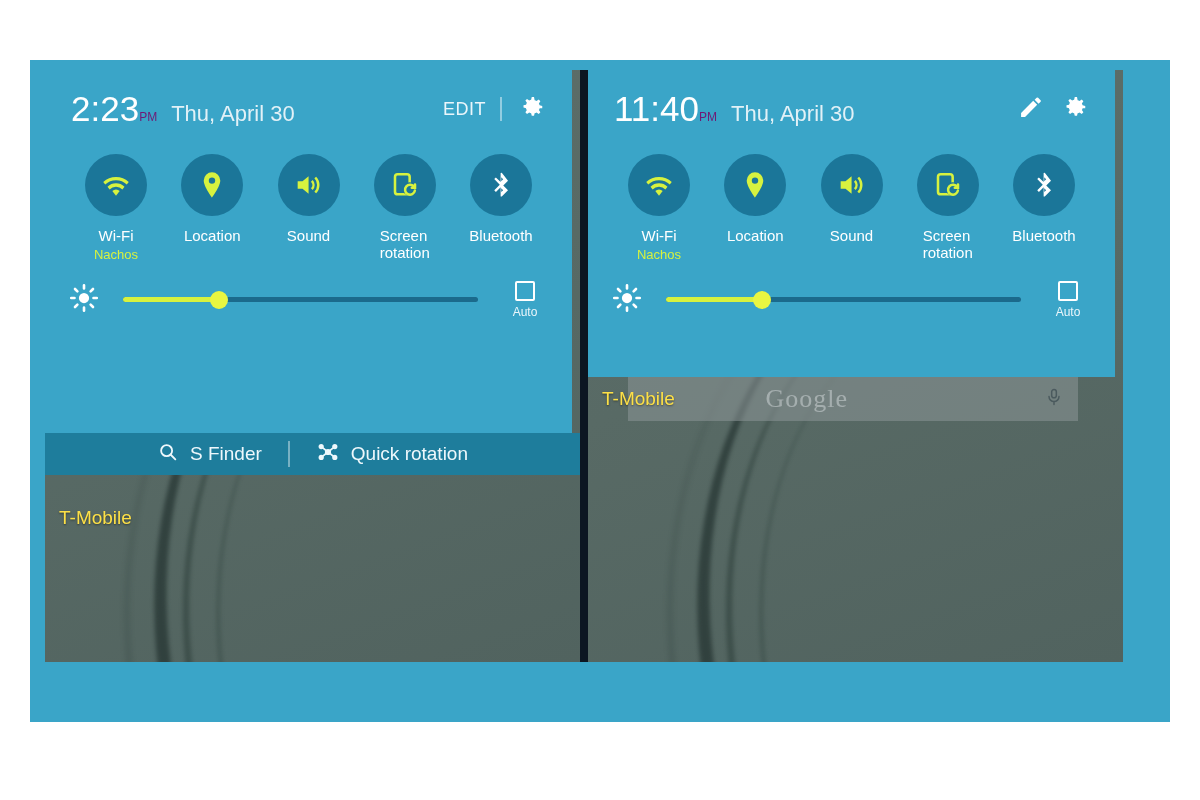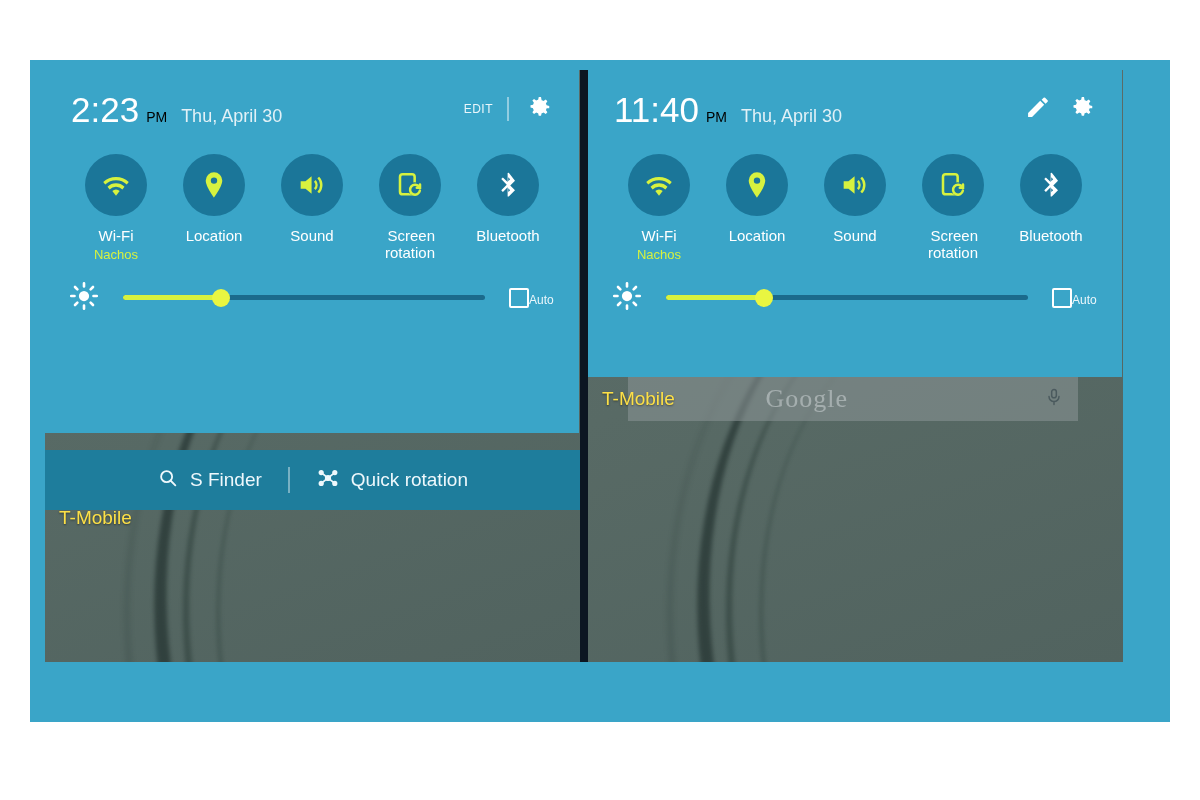--- a/index.html
+++ b/index.html
@@ -82,21 +82,21 @@
     left: 90px; top: 130px;
     border-left: 3px solid rgba(24,40,37,0.35);
     border-radius: 50%;
     transform: rotate(-18deg);
     filter: blur(3px);
   }
 
   
   .shade {
     position: absolute;
-    left: 0; right: 1px; top: 0;
+    left: 0; right: 8px; top: 0;
     background: #3aa5c8;
     padding: 0;
   }
   .shade.left  { height: 363px; }
   .shade.right { height: 307px; }
 
   
   .qs-header {
     display: flex;
     align-items: center;
@@ -104,37 +104,36 @@
     padding: 0 26px 0 26px;
   }
   .clock-wrap { display: flex; align-items: baseline; }
   .clock-time {
     font-size: 35px;
     color: #ffffff;
     letter-spacing: 0px;
     line-height: 1;
   }
   .clock-ampm {
-    font-size: 14px;
-    color: #000000;
-    margin-left: 7px;
+    font-size: 12px;
+    color: #701a75;
   }
   .clock-date {
-    font-size: 18px;
+    font-size: 22px;
     color: #e2f1f7;
     margin-left: 14px;
   }
   .header-right {
     margin-left: auto;
     display: flex;
     align-items: center;
     gap: 14px;
   }
   .edit-label {
-    font-size: 12px;
+    font-size: 18px;
     color: #eaf6fb;
     letter-spacing: 0.5px;
   }
   .hdr-sep {
     width: 2px; height: 24px;
     background: rgba(255,255,255,0.45);
   }
   .hdr-icon { display: block; }
 
   
@@ -154,21 +153,21 @@
     border-radius: 50%;
     background: #1b7699;
     display: flex;
     align-items: center;
     justify-content: center;
   }
   .toggle-label {
     margin-top: 11px;
     font-size: 15px;
     color: #ffffff;
-    text-align: right;
+    text-align: left;
     line-height: 1.15;
   }
   .toggle-sub {
     margin-top: 3px;
     font-size: 13px;
     color: #d7f23f;
     text-align: center;
   }
 
   
@@ -195,46 +194,45 @@
   .slider-thumb {
     position: absolute;
     top: 50%;
     width: 18px; height: 18px;
     border-radius: 50%;
     background: #e9f641;
     transform: translate(-50%, -50%);
   }
   .auto-box {
     display: flex;
-    flex-direction: row;
+    flex-direction: column;
     align-items: center;
     width: 46px;
   }
   .auto-check {
     width: 20px; height: 20px;
     border: 2px solid #ffffff;
     border-radius: 2px;
   }
   .auto-label {
     margin-top: 4px;
     font-size: 12px;
     color: #eaf6fb;
   }
 
   
   .finder-bar {
     position: absolute;
     left: 0; right: 0;
     top: 363px;
-    height: 60px;
+    height: 42px;
     background: #1e7d9c;
     display: flex;
     align-items: center;
     justify-content: center;
-    margin-top: 17px;
   }
   .finder-item {
     display: flex;
     align-items: center;
     gap: 11px;
     padding: 0 26px;
   }
   .finder-text {
     font-size: 19px;
     color: #eef8fc;

